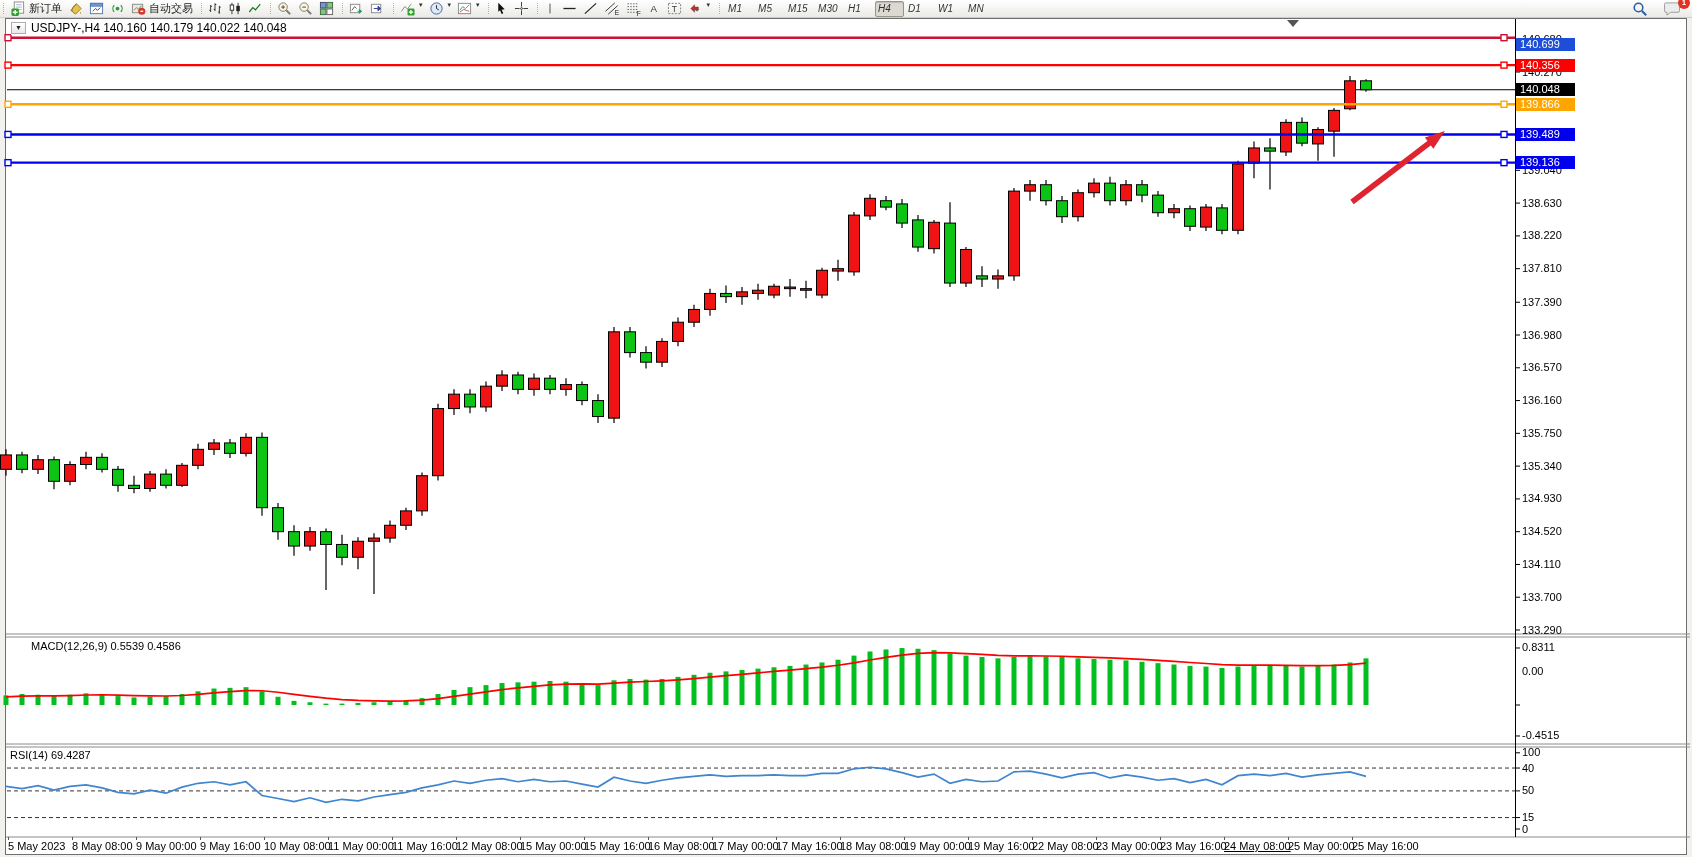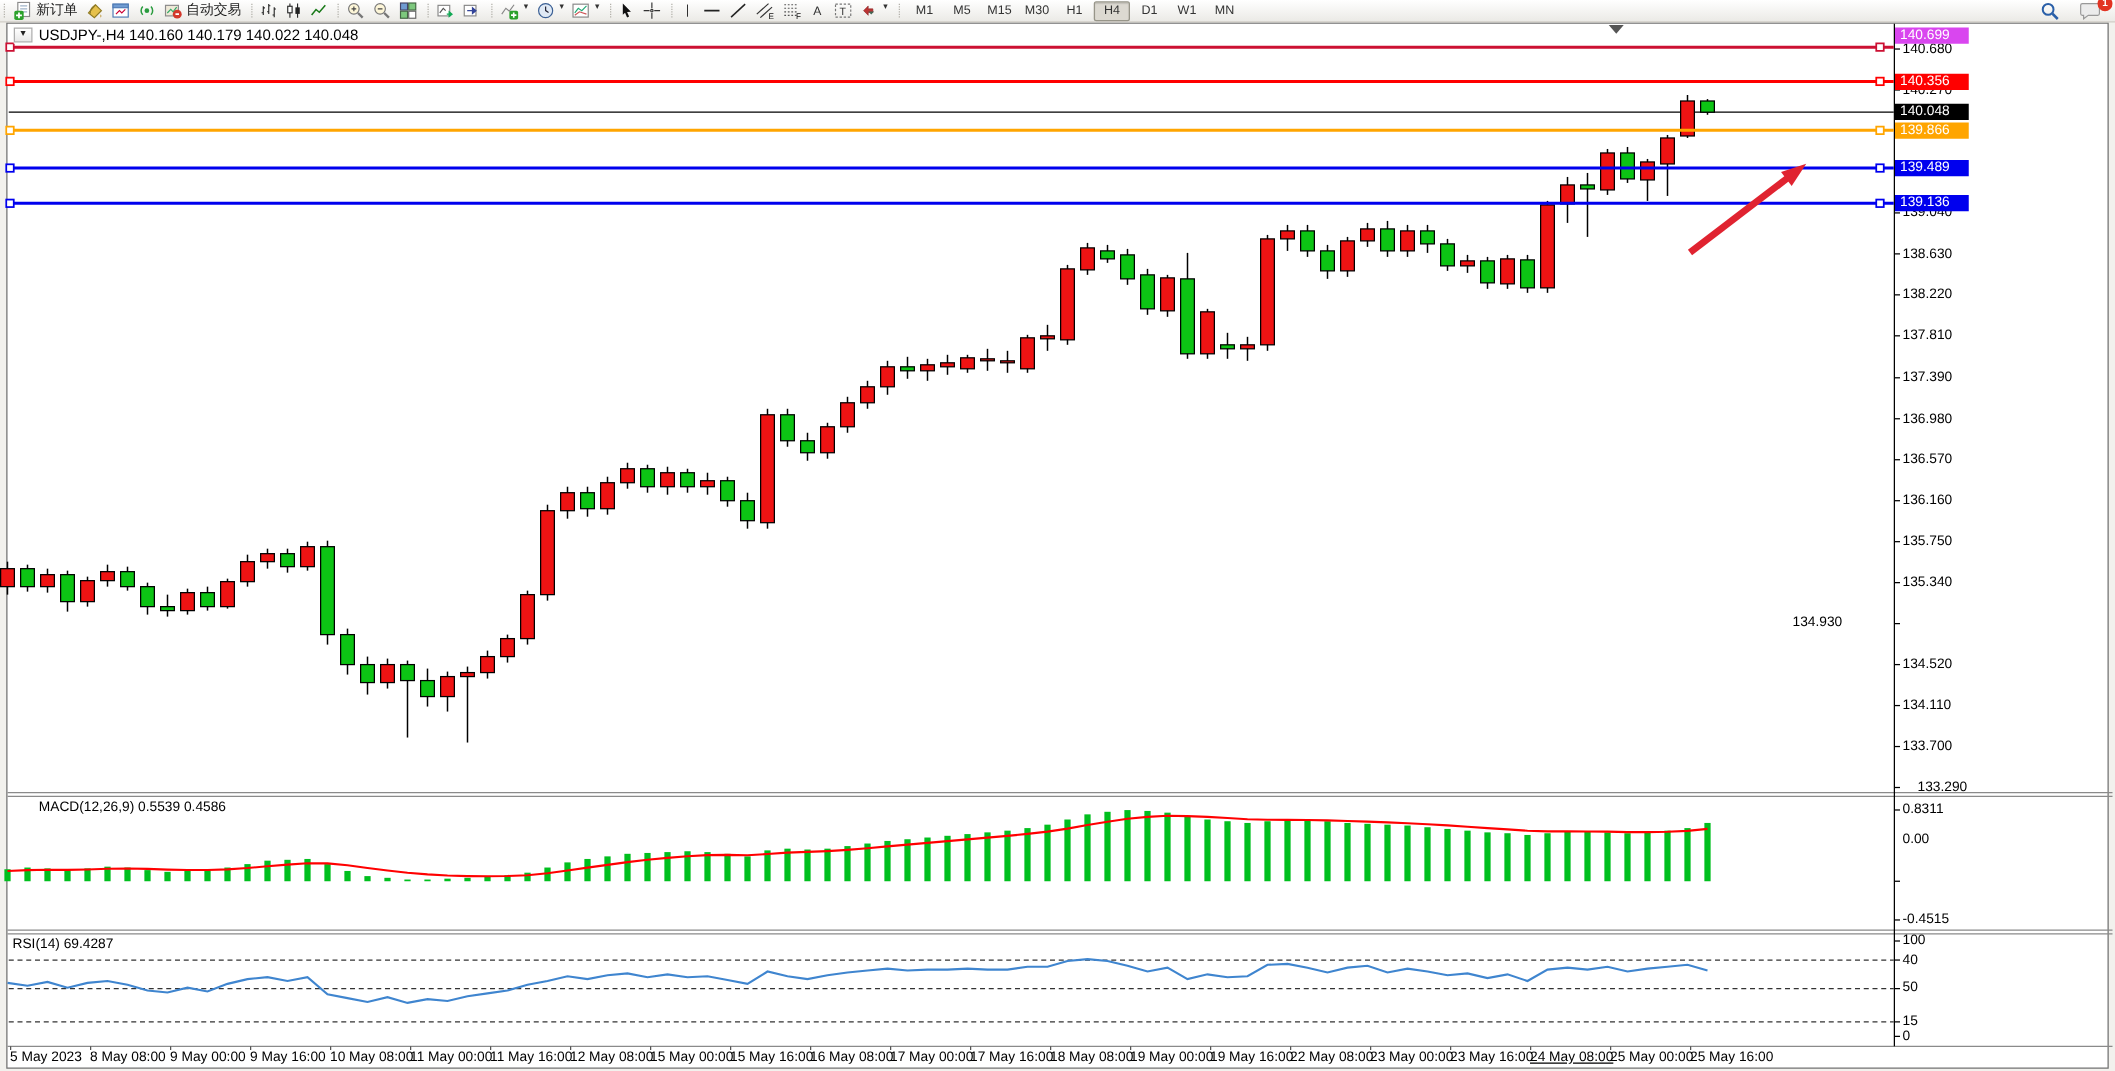--- a/index.html
+++ b/index.html
@@ -9,22 +9,22 @@
   .toolbar{position:absolute;left:0;top:0;width:1692px;height:17px;
            background:linear-gradient(#ffffff,#ebeae6);border-bottom:1px solid #cfcdc6;
            display:flex;align-items:center;z-index:30;}
   .tb-group{display:flex;align-items:center;height:17px;padding:0 2px;}
   .tb-group::before{content:"";display:block;width:0;height:11px;border-left:1px dotted #b3b1aa;margin:0 3px 0 1px;}
   .tb-btn{display:flex;gap:3px;padding:0 3px;height:15px;border-radius:2px;}
   .tb-btn svg{display:block;}
   .tb-label{font-size:11px;color:#1c1c1c;white-space:nowrap;line-height:15px;}
   .caret{font-size:7px;color:#333;margin-left:1px;}
   .tf-group{display:flex;align-items:center;gap:1px;padding:0 2px;}
-  .tf{min-width:23px;height:14px;font-size:10px;color:#333;text-align:center;line-height:14px;
-      padding:0 2px;border:1px solid transparent;border-radius:2px;}
+  .tf{min-width:23px;height:14px;font-size:10px;color:#333;text-align:left;line-height:14px;
+      padding:0 2px;border:1px solid transparent;border-radius:2px;font-style:italic;}
   .tf.active{background:#dcd9d1;border:1px solid #979589;box-shadow:inset 0 1px 1px rgba(0,0,0,.15);}
   .tb-right{margin-left:auto;display:flex;align-items:center;gap:10px;padding-right:8px;}
   .chat-wrap{position:relative;}
   .badge{position:absolute;top:-4px;right:-6px;width:12px;height:12px;border-radius:50%;
          background:#e23322;color:#fff;font-size:8px;font-weight:bold;text-align:center;line-height:12px;}
   
   .chart-window{position:absolute;left:5px;top:18px;width:1682px;height:837px;background:#fff;
                 border:1px solid #6f6f6f;box-sizing:border-box;z-index:1;}
   .title-strip{position:absolute;left:11px;top:21px;height:14px;display:flex;align-items:center;gap:5px;
                font-size:12px;color:#000;z-index:6;background:#fff;padding-right:4px;}
@@ -677,25 +677,25 @@
       <div class="axis-label" style="left: 1522px; top: 163.83px;">139.040</div>
       <div class="axis-label" style="left: 1522px; top: 196.607px;">138.630</div>
       <div class="axis-label" style="left: 1522px; top: 229.383px;">138.220</div>
       <div class="axis-label" style="left: 1522px; top: 262.16px;">137.810</div>
       <div class="axis-label" style="left: 1522px; top: 295.736px;">137.390</div>
       <div class="axis-label" style="left: 1522px; top: 328.512px;">136.980</div>
       <div class="axis-label" style="left: 1522px; top: 361.289px;">136.570</div>
       <div class="axis-label" style="left: 1522px; top: 394.066px;">136.160</div>
       <div class="axis-label" style="left: 1522px; top: 426.842px;">135.750</div>
       <div class="axis-label" style="left: 1522px; top: 459.619px;">135.340</div>
-      <div class="axis-label" style="left: 1434px; top: 492.396px;">134.930</div>
+      <div class="axis-label" style="left: 1522px; top: 492.396px;">134.930</div>
       <div class="axis-label" style="left: 1522px; top: 525.172px;">134.520</div>
       <div class="axis-label" style="left: 1522px; top: 557.949px;">134.110</div>
       <div class="axis-label" style="left: 1522px; top: 590.726px;">133.700</div>
-      <div class="axis-label" style="left: 1522px; top: 623.502px; margin-left: 12px;">133.290</div>
+      <div class="axis-label" style="left: 1522px; top: 623.502px;">133.290</div>
       <div class="time-label" style="left: 8px;">5 May 2023</div>
       <div class="time-label" style="left: 72px;">8 May 08:00</div>
       <div class="time-label" style="left: 136px;">9 May 00:00</div>
       <div class="time-label" style="left: 200px;">9 May 16:00</div>
       <div class="time-label" style="left: 264px;">10 May 08:00</div>
       <div class="time-label" style="left: 328px;">11 May 00:00</div>
       <div class="time-label" style="left: 392px;">11 May 16:00</div>
       <div class="time-label" style="left: 456px;">12 May 08:00</div>
       <div class="time-label" style="left: 520px;">15 May 00:00</div>
       <div class="time-label" style="left: 584px;">15 May 16:00</div>
@@ -704,21 +704,21 @@
       <div class="time-label" style="left: 776px;">17 May 16:00</div>
       <div class="time-label" style="left: 840px;">18 May 08:00</div>
       <div class="time-label" style="left: 904px;">19 May 00:00</div>
       <div class="time-label" style="left: 968px;">19 May 16:00</div>
       <div class="time-label" style="left: 1032px;">22 May 08:00</div>
       <div class="time-label" style="left: 1096px;">23 May 00:00</div>
       <div class="time-label" style="left: 1160px;">23 May 16:00</div>
       <div class="time-label" style="left: 1224px; text-decoration: underline;">24 May 08:00</div>
       <div class="time-label" style="left: 1288px;">25 May 00:00</div>
       <div class="time-label" style="left: 1352px;">25 May 16:00</div>
-      <div class="price-box" style="top: 22px; background: #d946ef;">140.699</div>
+      <div class="price-box" style="top: 38px; background: #1d4ed8;">140.699</div>
       <div class="price-box" style="top: 58.6249px; background: rgb(255, 0, 0);">140.356</div>
       <div class="price-box" style="top: 97.797px; background: rgb(255, 165, 0);">139.866</div>
       <div class="price-box" style="top: 127.935px; background: rgb(0, 0, 238);">139.489</div>
       <div class="price-box" style="top: 156.155px; background: rgb(0, 0, 238);">139.136</div>
       <div class="price-box" style="top: 83.2473px; background: rgb(0, 0, 0);">140.048</div>
       <div class="axis-label" style="left: 1522px; top: 641.487px;">0.8311</div>
       <div class="axis-label" style="left: 1522px; top: 665px;">0.00</div>
       <div class="axis-label" style="left: 1522px; top: 729.473px;">-0.4515</div>
       <div class="axis-label" style="left: 1522px; top: 746.3px;">100</div>
       <div class="axis-label" style="left: 1522px; top: 761.54px;">40</div>

